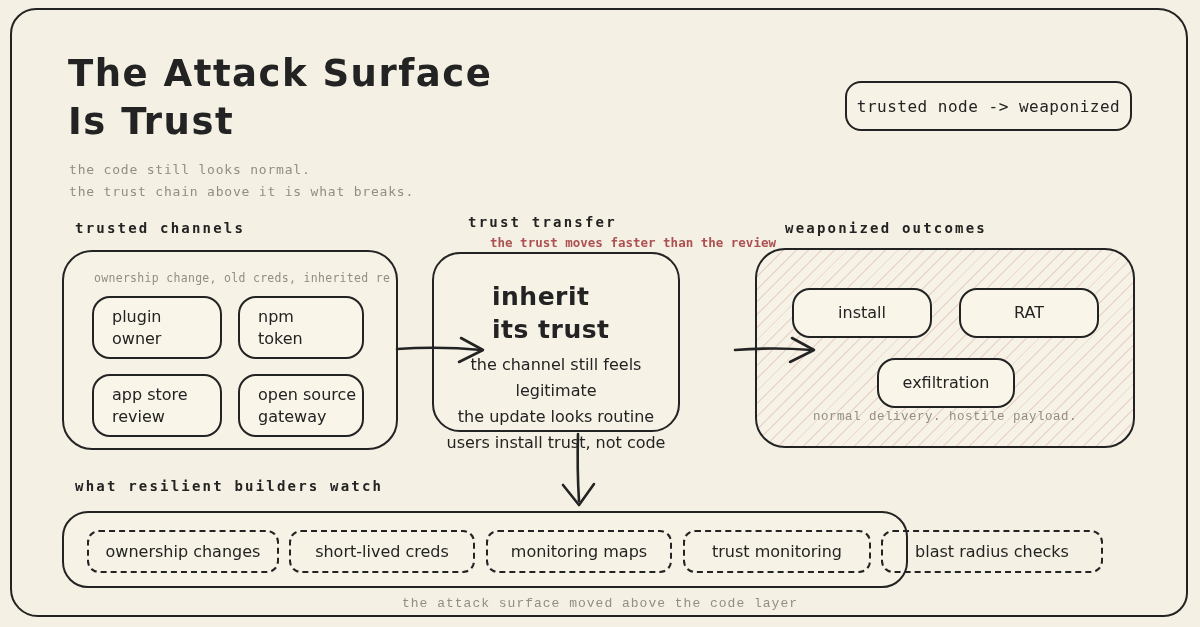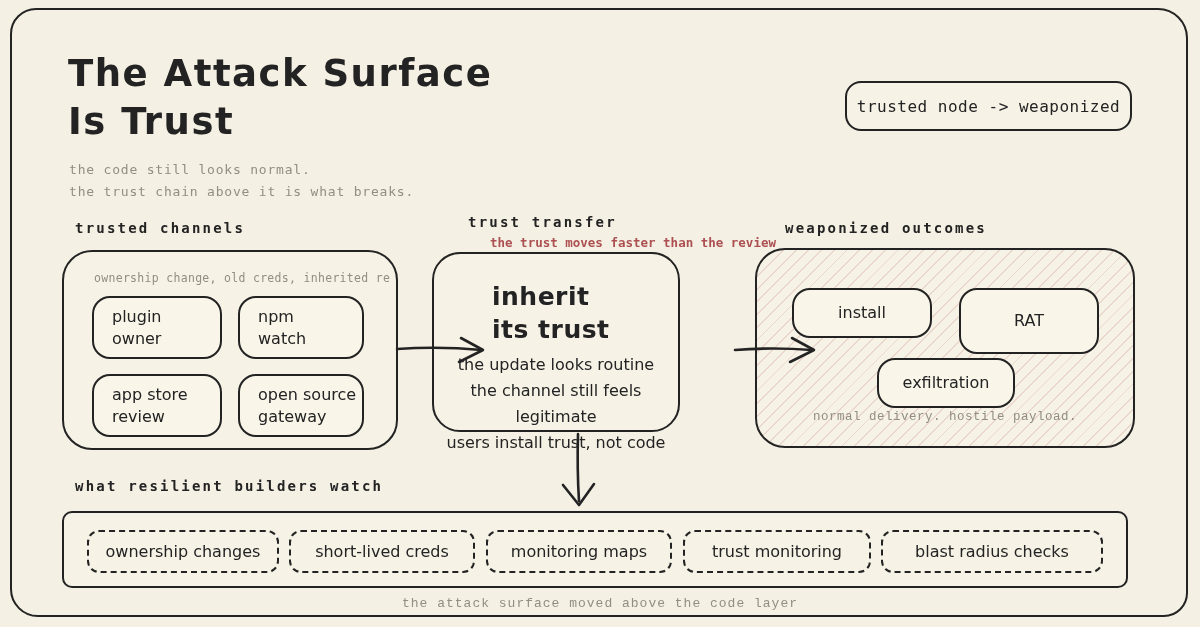--- a/index.html
+++ b/index.html
@@ -115,59 +115,59 @@
   <div class="seclabel" style="left:75px;top:220px">trusted channels</div>
   <div class="seclabel" style="left:468px;top:214px">trust transfer</div>
   <div class="warn">the trust moves faster than the review</div>
   <div class="seclabel" style="left:785px;top:220px">weaponized outcomes</div>
 
   <div class="bigbox" style="left:62px;top:250px;width:336px;height:200px;border-radius:30px">
     <div class="boxnote">ownership change, old creds, inherited reput</div>
     <div class="chip" style="left:28px;top:44px;width:130px;height:63px">plugin
 owner</div>
     <div class="chip" style="left:174px;top:44px;width:126px;height:63px">npm
-watch</div>
+token</div>
     <div class="chip" style="left:28px;top:122px;width:130px;height:63px">app store
 review</div>
     <div class="chip" style="left:174px;top:122px;width:126px;height:63px">open source
 gateway</div>
   </div>
 
   <div class="bigbox" style="left:432px;top:252px;width:248px;height:180px;border-radius:28px">
     <div class="heading">inherit
 its trust</div>
     <div class="midlines">
+      <div>the channel still feels legitimate</div>
       <div>the update looks routine</div>
-      <div>the channel still feels legitimate</div>
       <div>users install trust, not code</div>
     </div>
   </div>
 
   <div class="bigbox hatch" style="left:755px;top:248px;width:380px;height:200px;border-radius:30px">
     <div class="chip center" style="left:35px;top:38px;width:140px;height:50px">install</div>
-    <div class="chip center" style="left:202px;top:38px;width:140px;height:66px">RAT</div>
+    <div class="chip center" style="left:202px;top:38px;width:140px;height:50px">RAT</div>
     <div class="chip center" style="left:120px;top:108px;width:138px;height:50px">exfiltration</div>
     <div class="outnote">normal delivery. hostile payload.</div>
   </div>
 
   <svg class="arrow" style="left:394px;top:333px" width="100" height="34" viewBox="0 0 100 34">
     <path d="M3 16 Q45 13 88 17"></path>
     <path d="M67 5 L89 17 L65 29"></path>
   </svg>
   <svg class="arrow" style="left:732px;top:333px" width="95" height="34" viewBox="0 0 95 34">
     <path d="M3 17 Q40 14 80 17"></path>
     <path d="M60 5 L82 17 L58 29"></path>
   </svg>
   <svg class="arrow" style="left:553px;top:431px" width="52" height="82" viewBox="0 0 52 82">
     <path d="M25 3 Q24 38 26 70"></path>
     <path d="M10 54 L26 74 L41 53"></path>
   </svg>
 
   <div class="seclabel" style="left:75px;top:478px">what resilient builders watch</div>
-  <div class="bigbox" style="left:62px;top:511px;width:1066px;height:77px;border-radius:10px">
+  <div class="bigbox" style="left:62px;top:511px;width:846px;height:77px;border-radius:26px">
     <div class="dchip" style="left:23px;width:192px">ownership changes</div>
     <div class="dchip" style="left:225px;width:186px">short-lived creds</div>
     <div class="dchip" style="left:422px;width:186px">monitoring maps</div>
     <div class="dchip" style="left:619px;width:188px">trust monitoring</div>
     <div class="dchip" style="left:817px;width:222px">blast radius checks</div>
   </div>
 
   <div class="footer">the attack surface moved above the code layer</div>
 
 </div>

